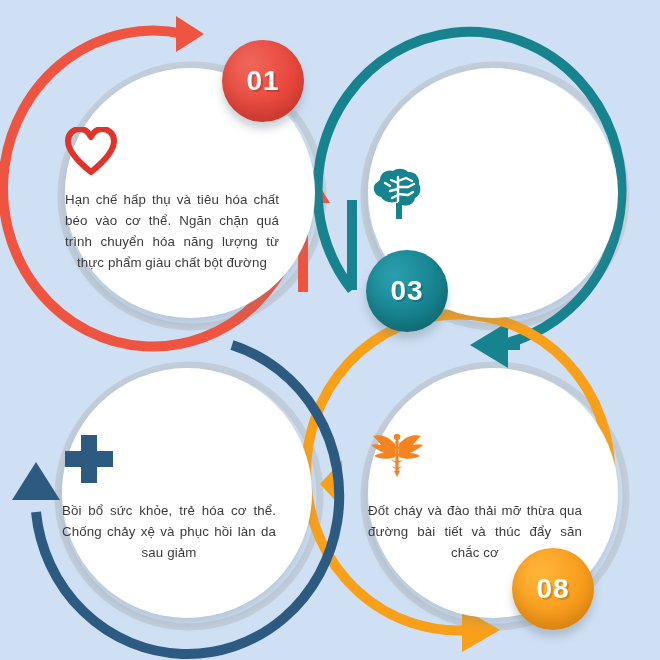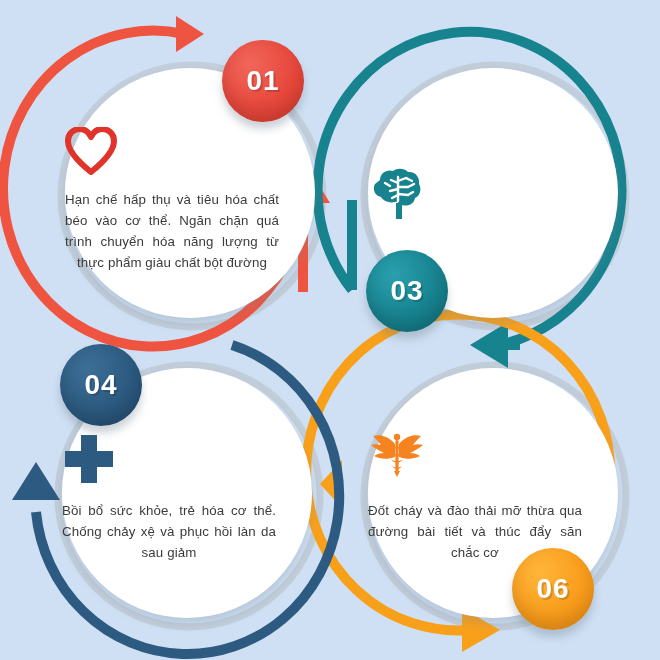--- a/index.html
+++ b/index.html
@@ -178,16 +178,15 @@
           <path d="M23 29 C27 32 31 32 35 29 C32 34 26 34 23 29 Z"></path>
           <path d="M24 36 C27 38 31 38 34 36 C32 40 26 40 24 36 Z"></path>
         </g>
       </svg>
     </div>
     <div class="disc-text just">Đốt cháy và đào thải mỡ thừa qua đường bài tiết và thúc đẩy săn chắc cơ</div>
   </div>
 
   <div class="badge badge-1">01</div>
   <div class="badge badge-2">03</div>
-  <div class="badge badge-3">06</div>
-  <div class="badge badge-4">04</div>
+  <div class="badge badge-3">08</div>
 
 </div>
 
 </body></html>

